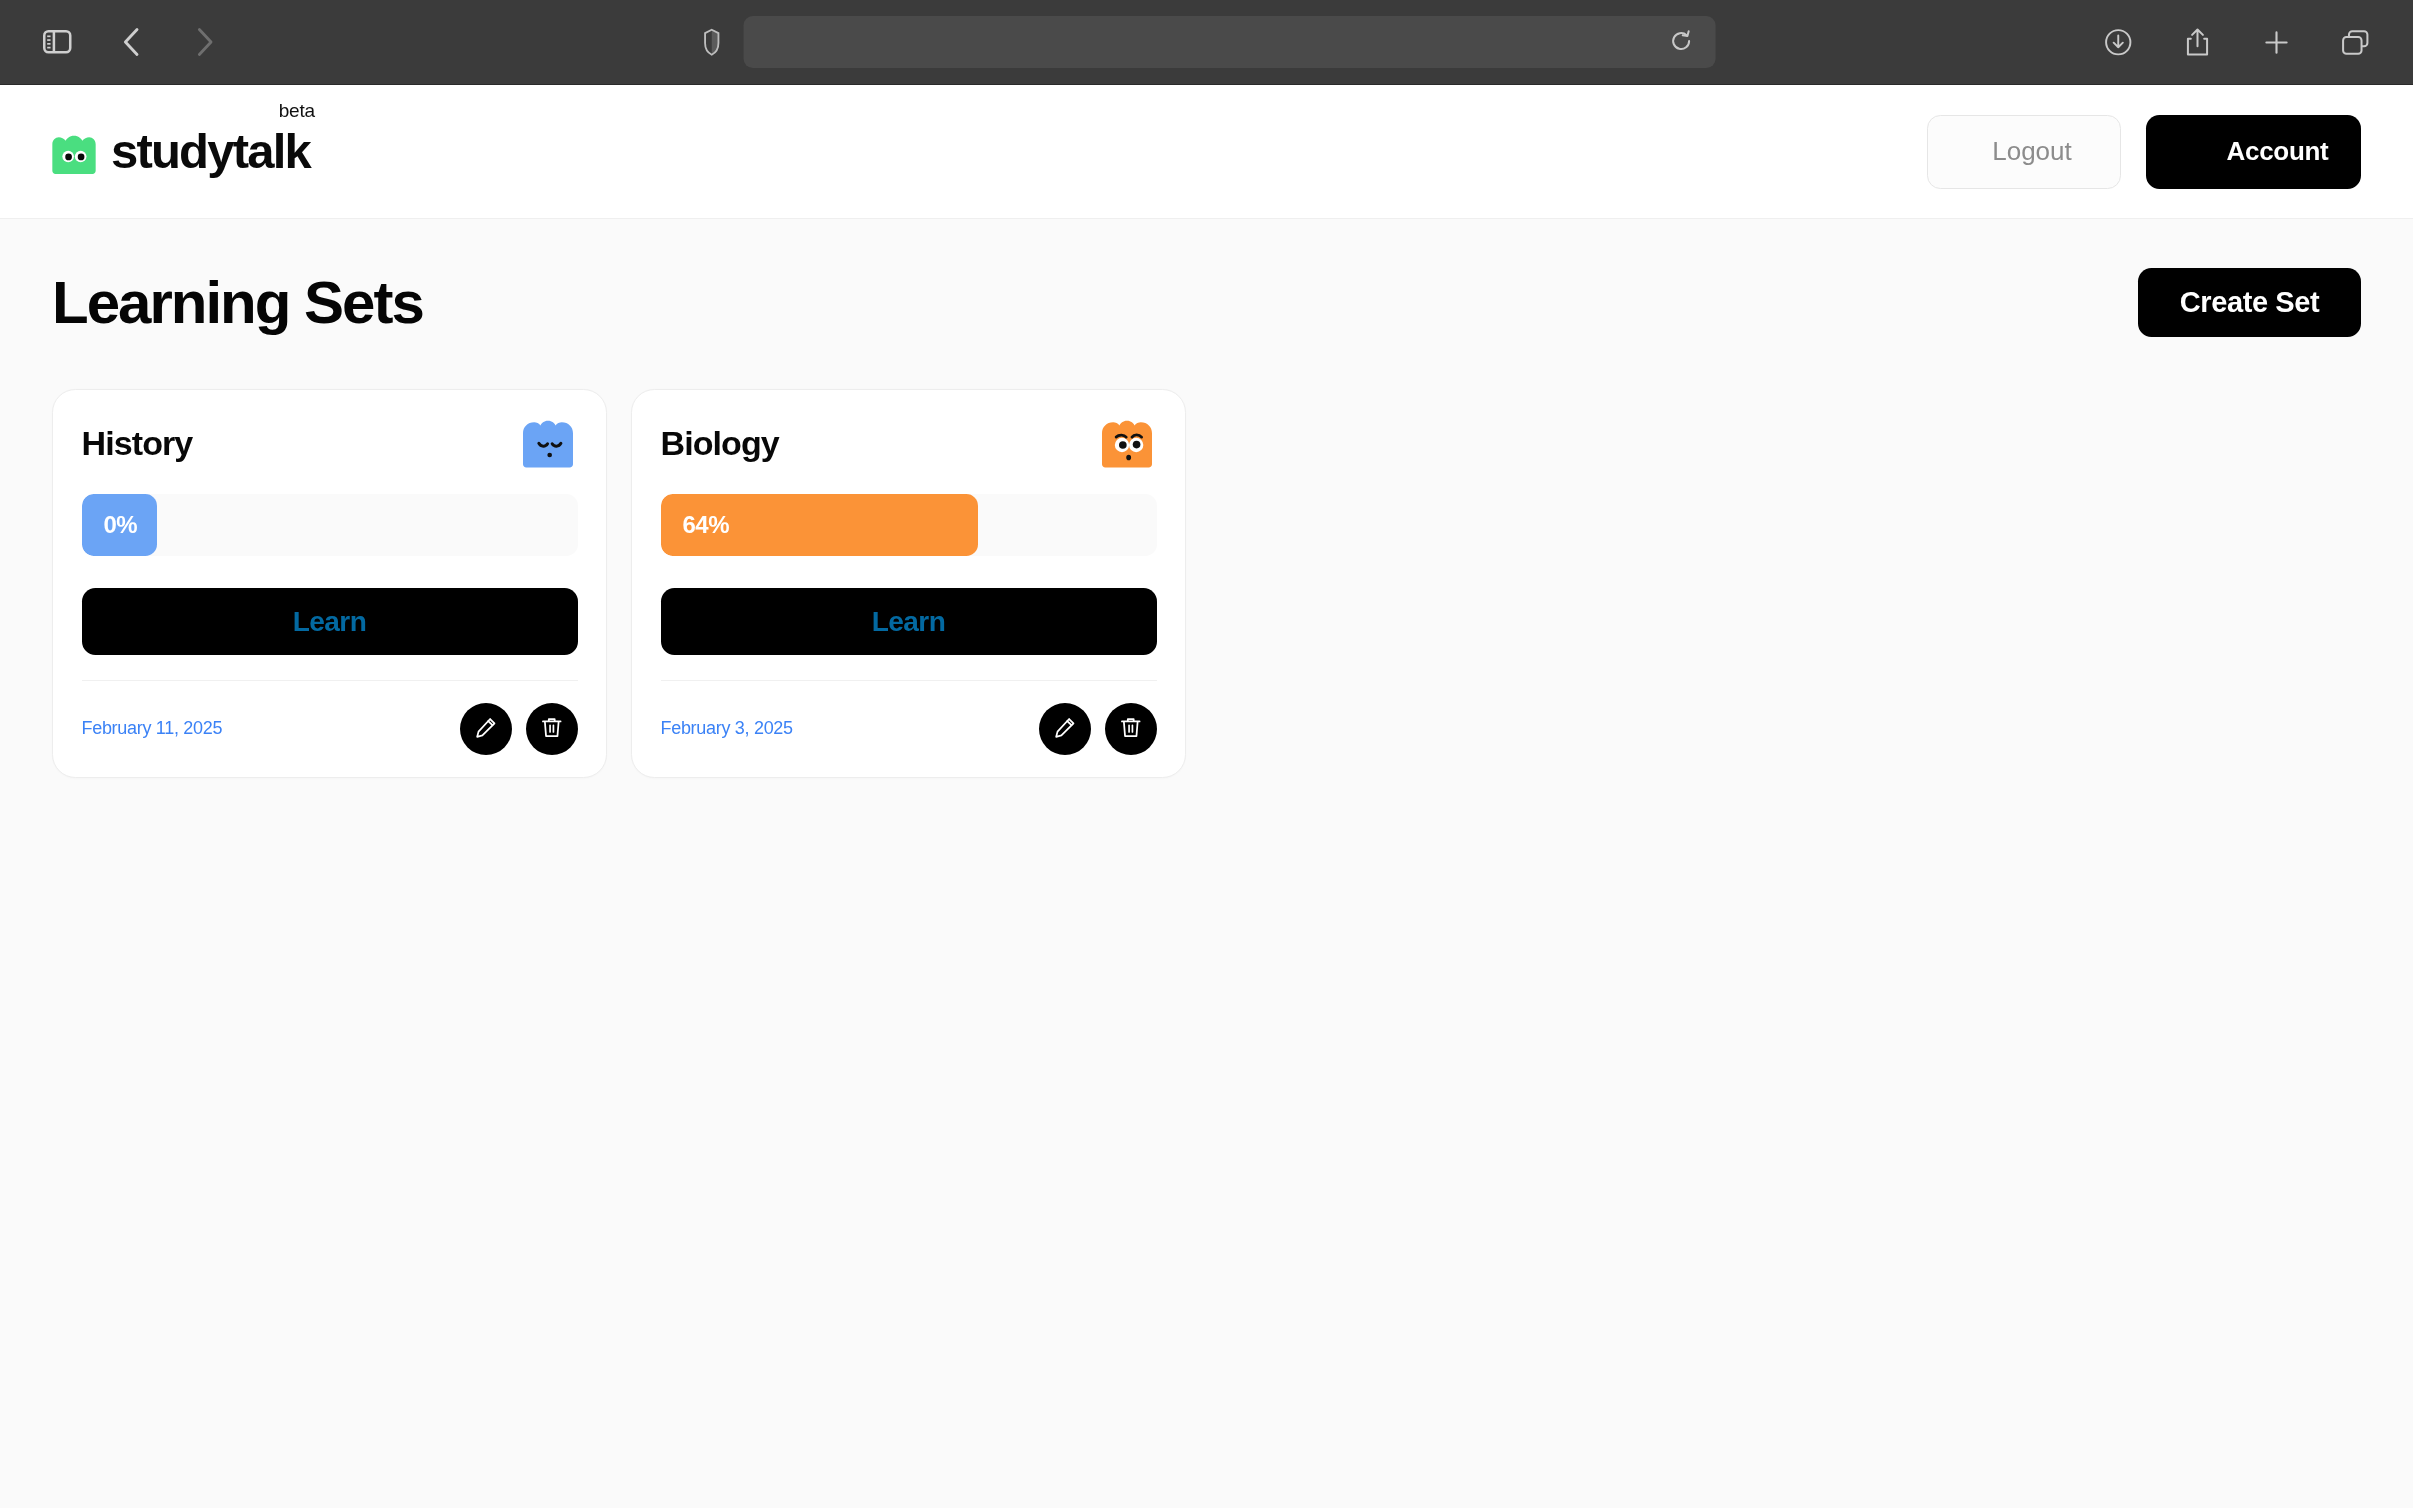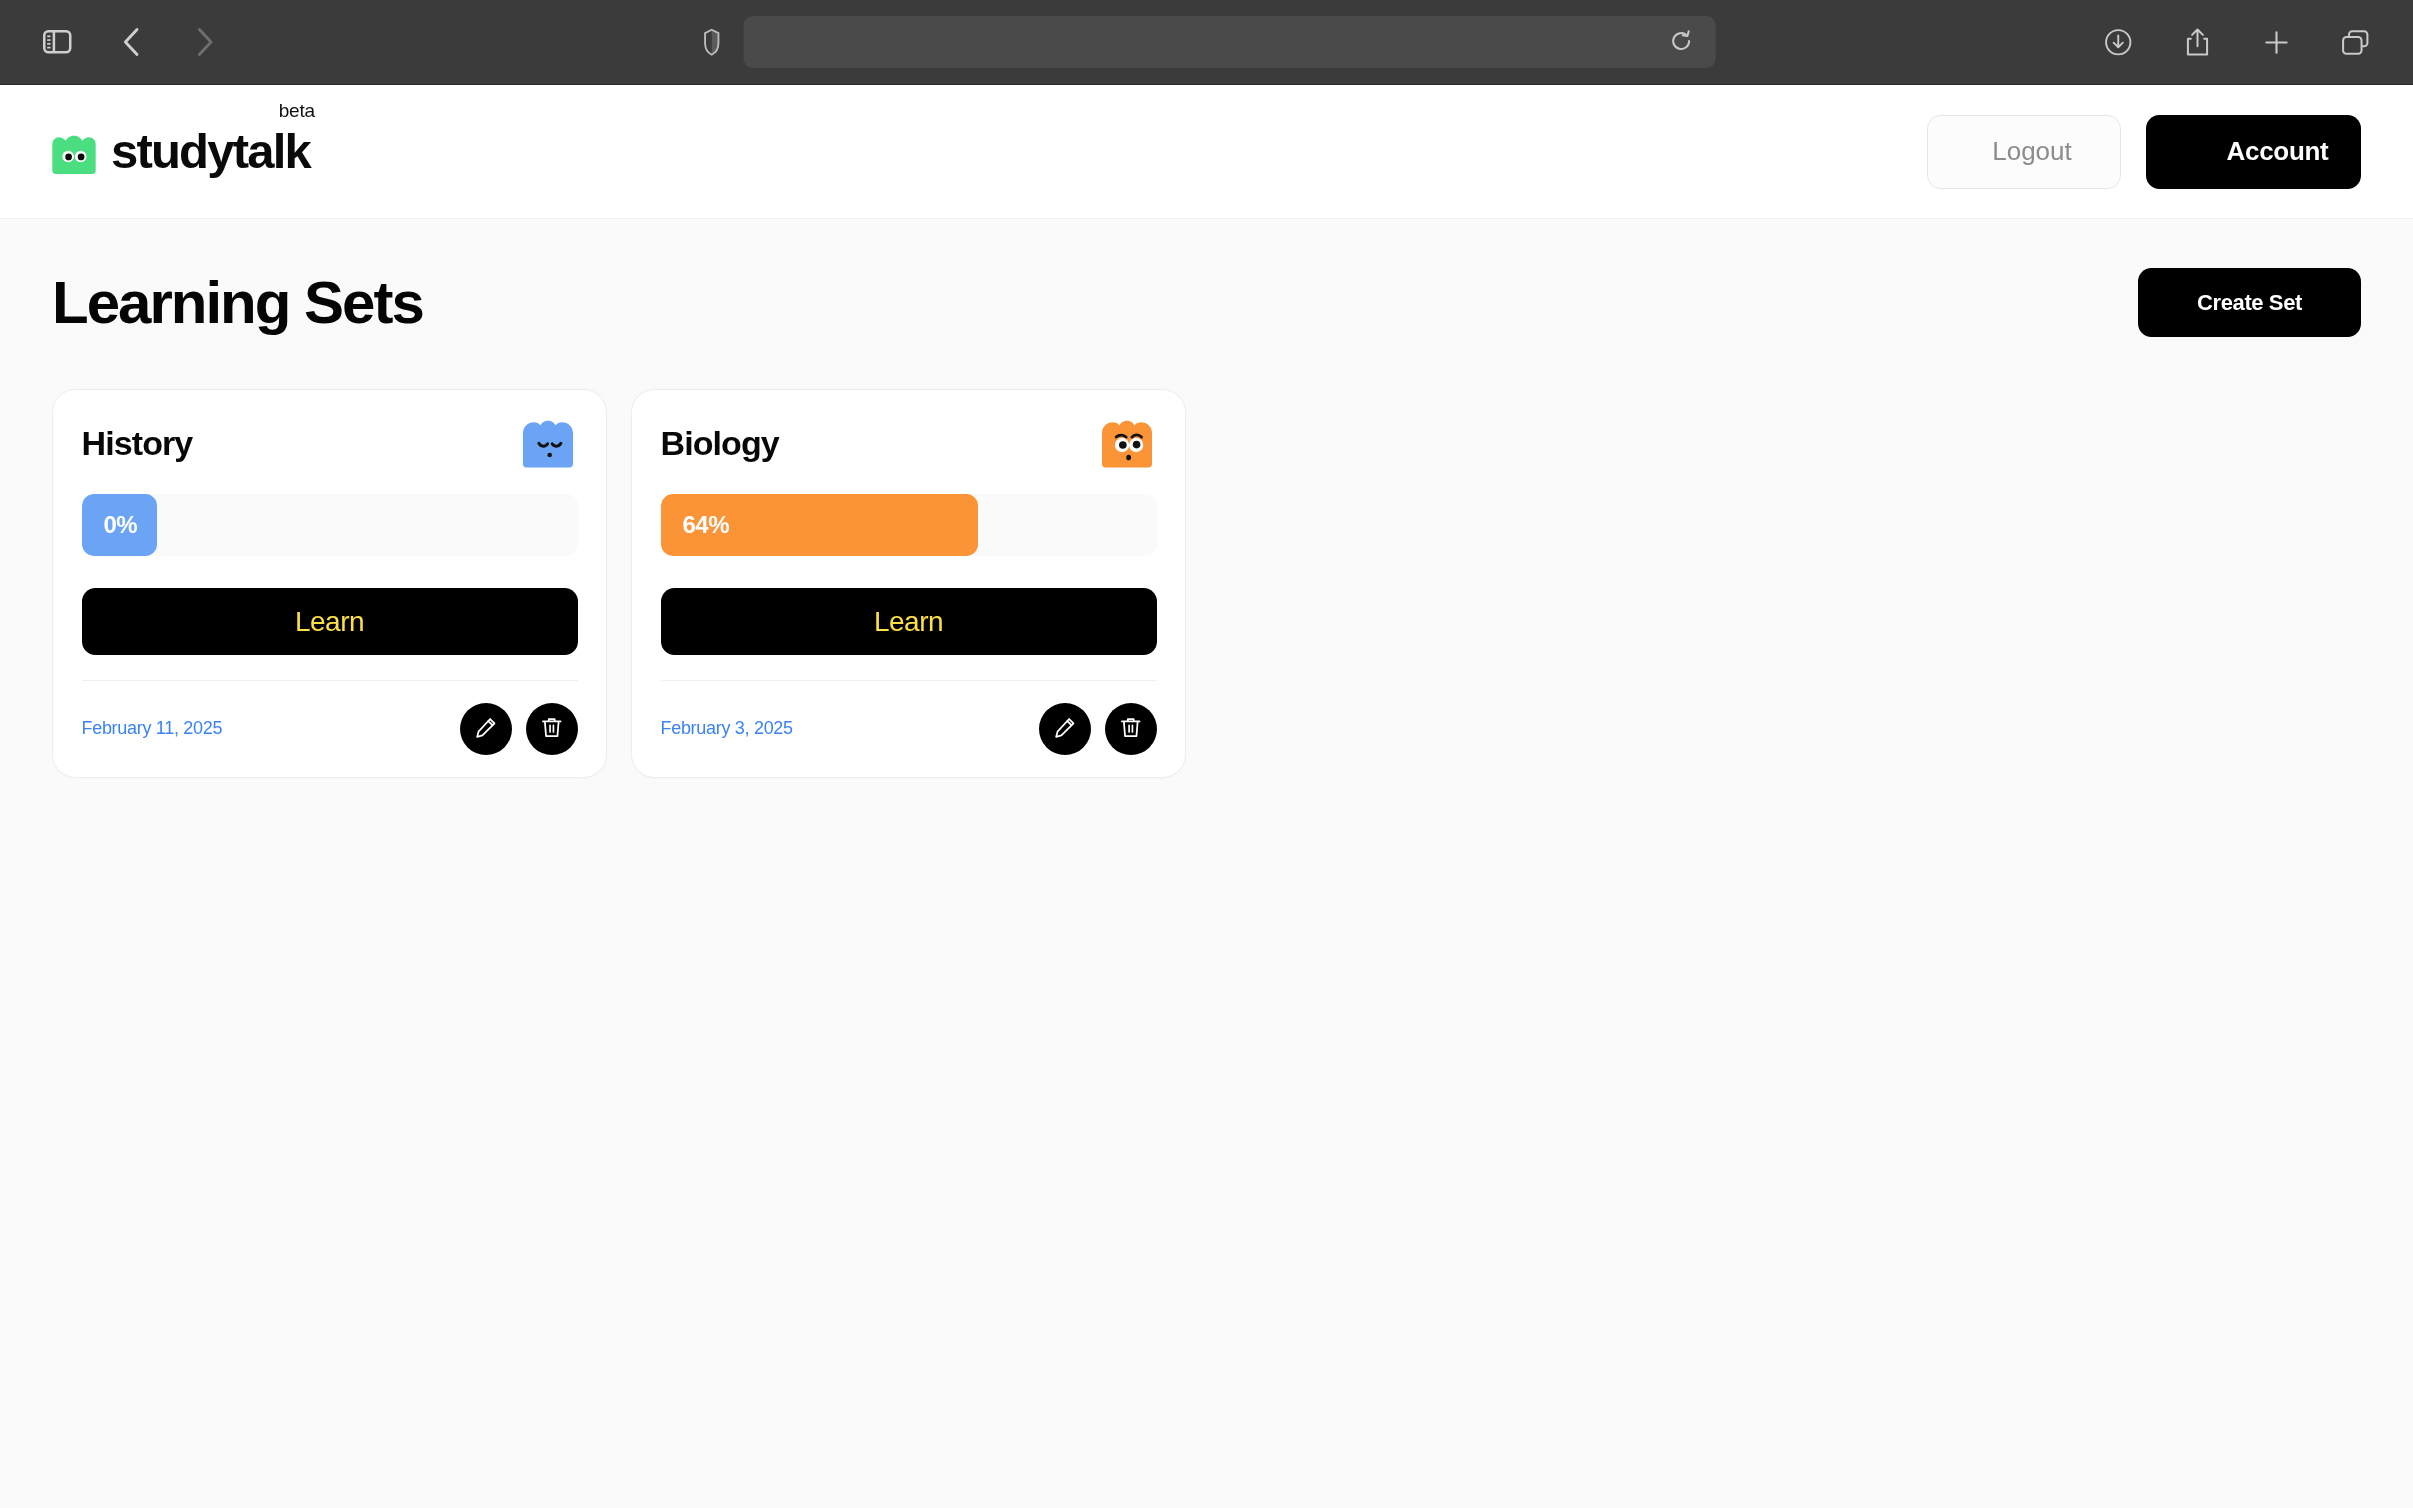--- a/index.html
+++ b/index.html
@@ -159,21 +159,21 @@
     letter-spacing: -2px;
     color: #050505;
   }
   .btn-create {
     width: 223px;
     height: 69px;
     border: none;
     border-radius: 13.4px;
     background: #000000;
     color: #FFFFFF;
-    font-size: 22px;
+    font-size: 29px;
     font-weight: 700;
     letter-spacing: -0.4px;
     display: flex;
     align-items: center;
     justify-content: center;
     cursor: pointer;
     font-family: "Liberation Sans", sans-serif;
   }
 
   .cards-grid {
@@ -226,23 +226,23 @@
     font-weight: 700;
     letter-spacing: -0.5px;
   }
 
   .btn-learn {
     width: 100%;
     height: 67px;
     background: #000000;
     border: none;
     border-radius: 13.4px;
-    color: #fde047;
+    color: #0369a1;
     font-size: 28px;
-    font-weight: 400;
+    font-weight: 700;
     letter-spacing: -0.5px;
     display: flex;
     align-items: center;
     justify-content: center;
     cursor: pointer;
     font-family: "Liberation Sans", sans-serif;
     margin-top: 32px;
   }
   .card-divider {
     height: 0.8px;

